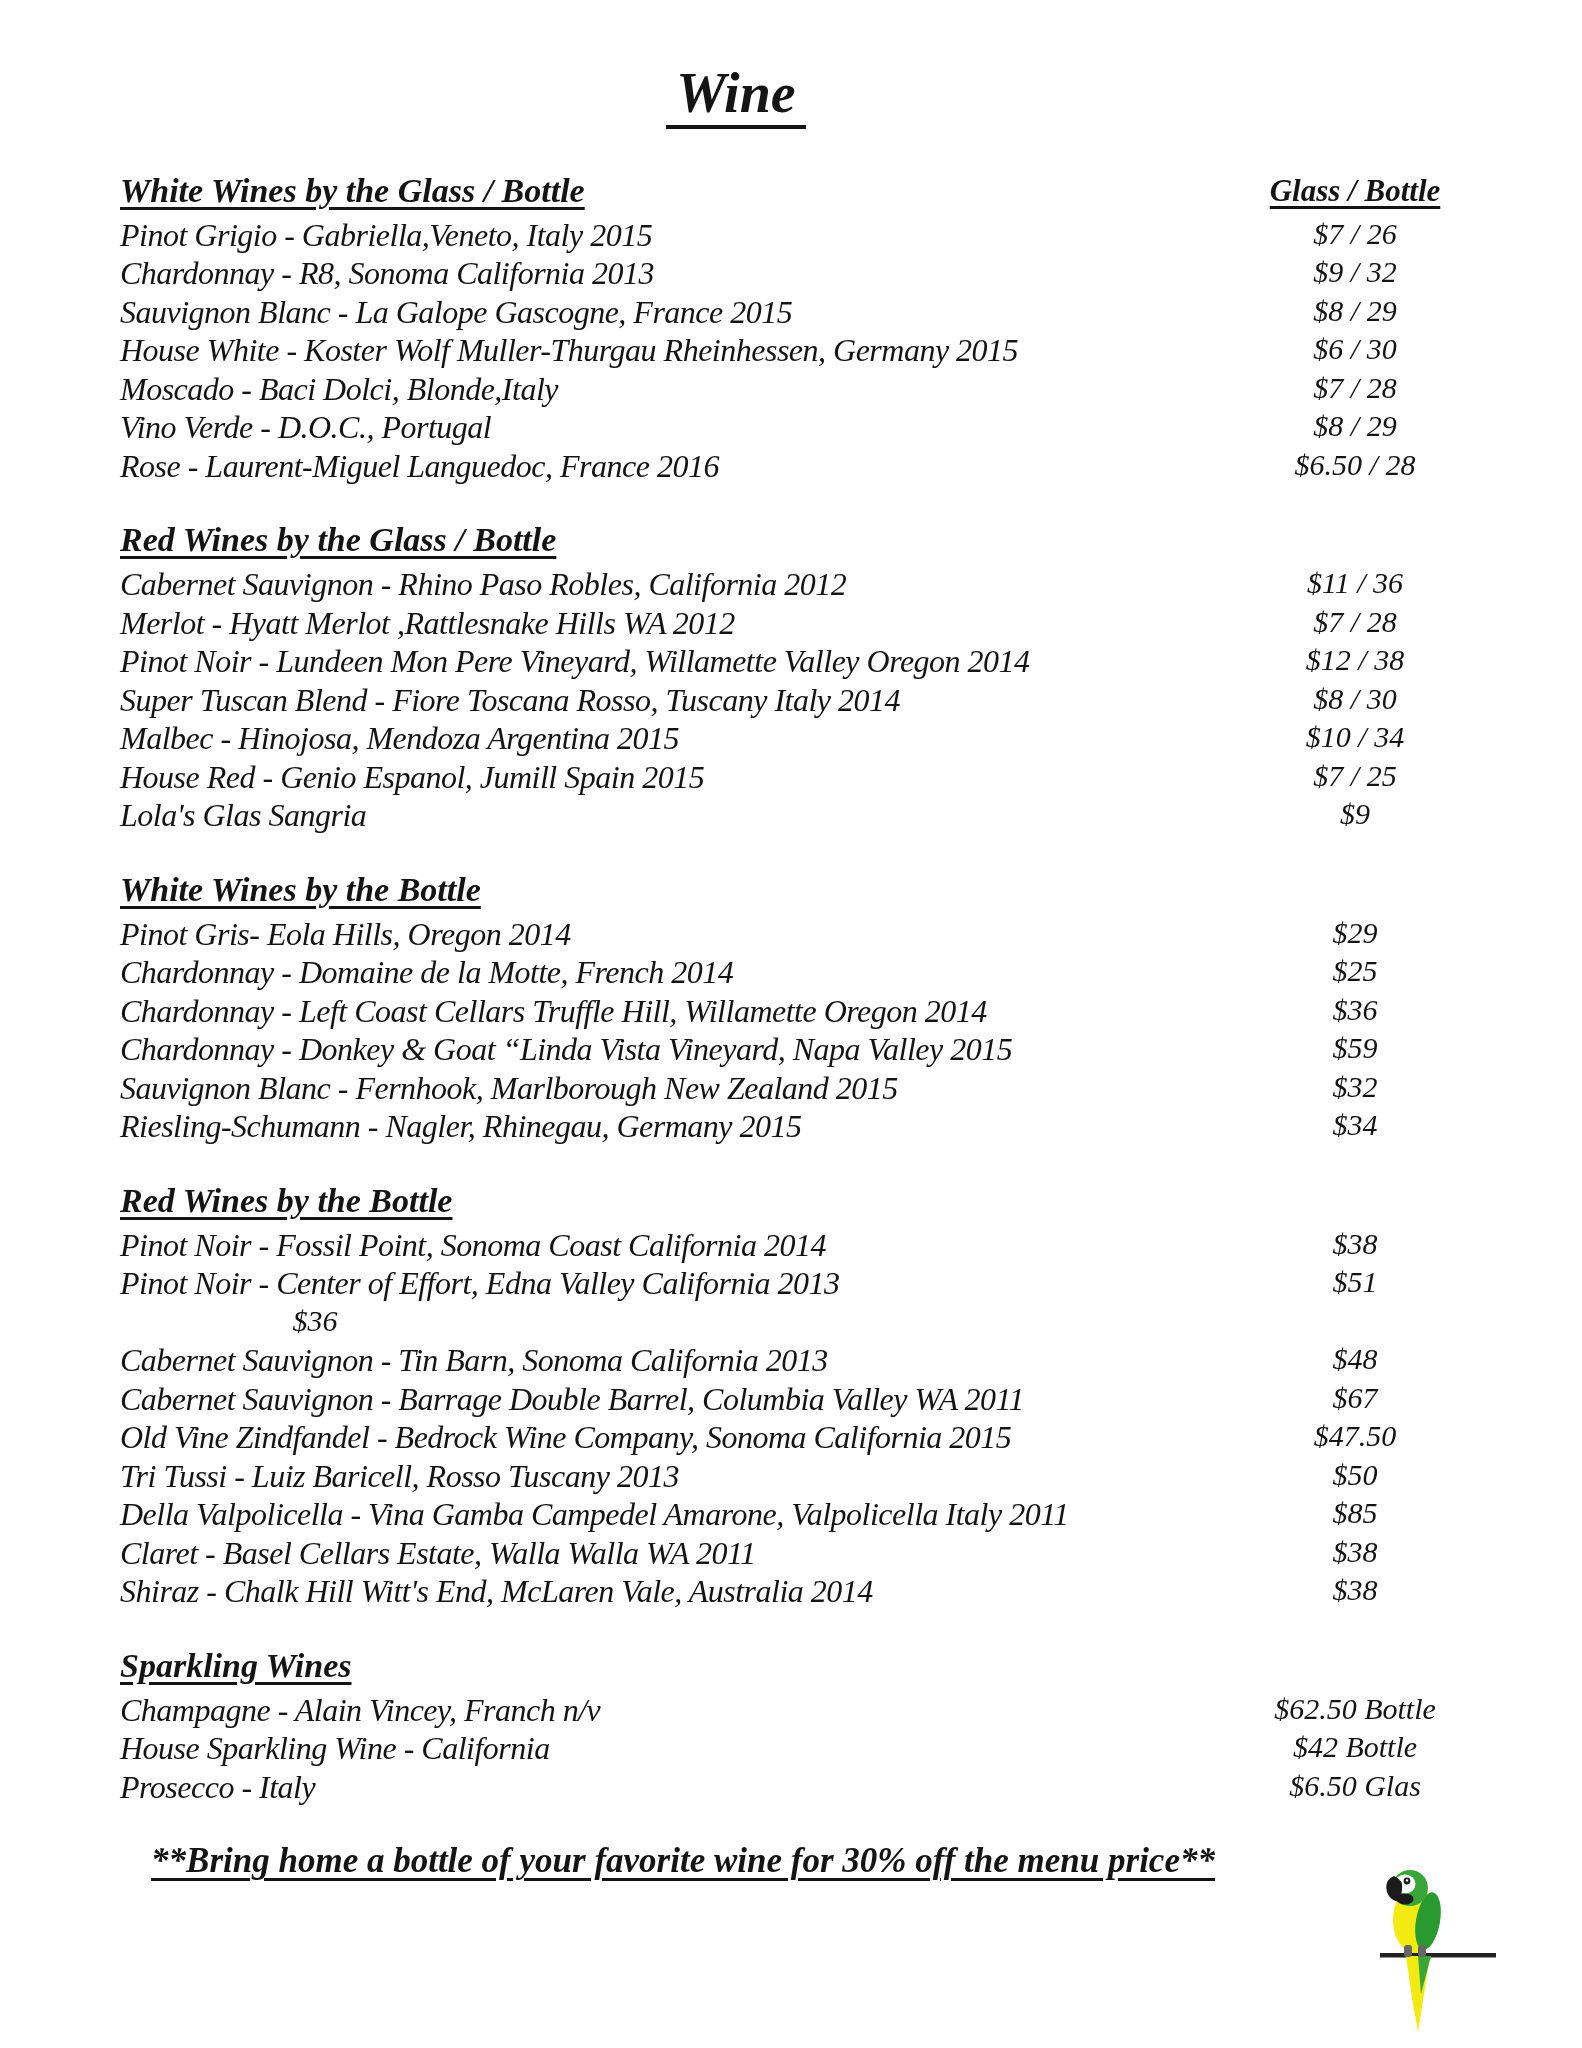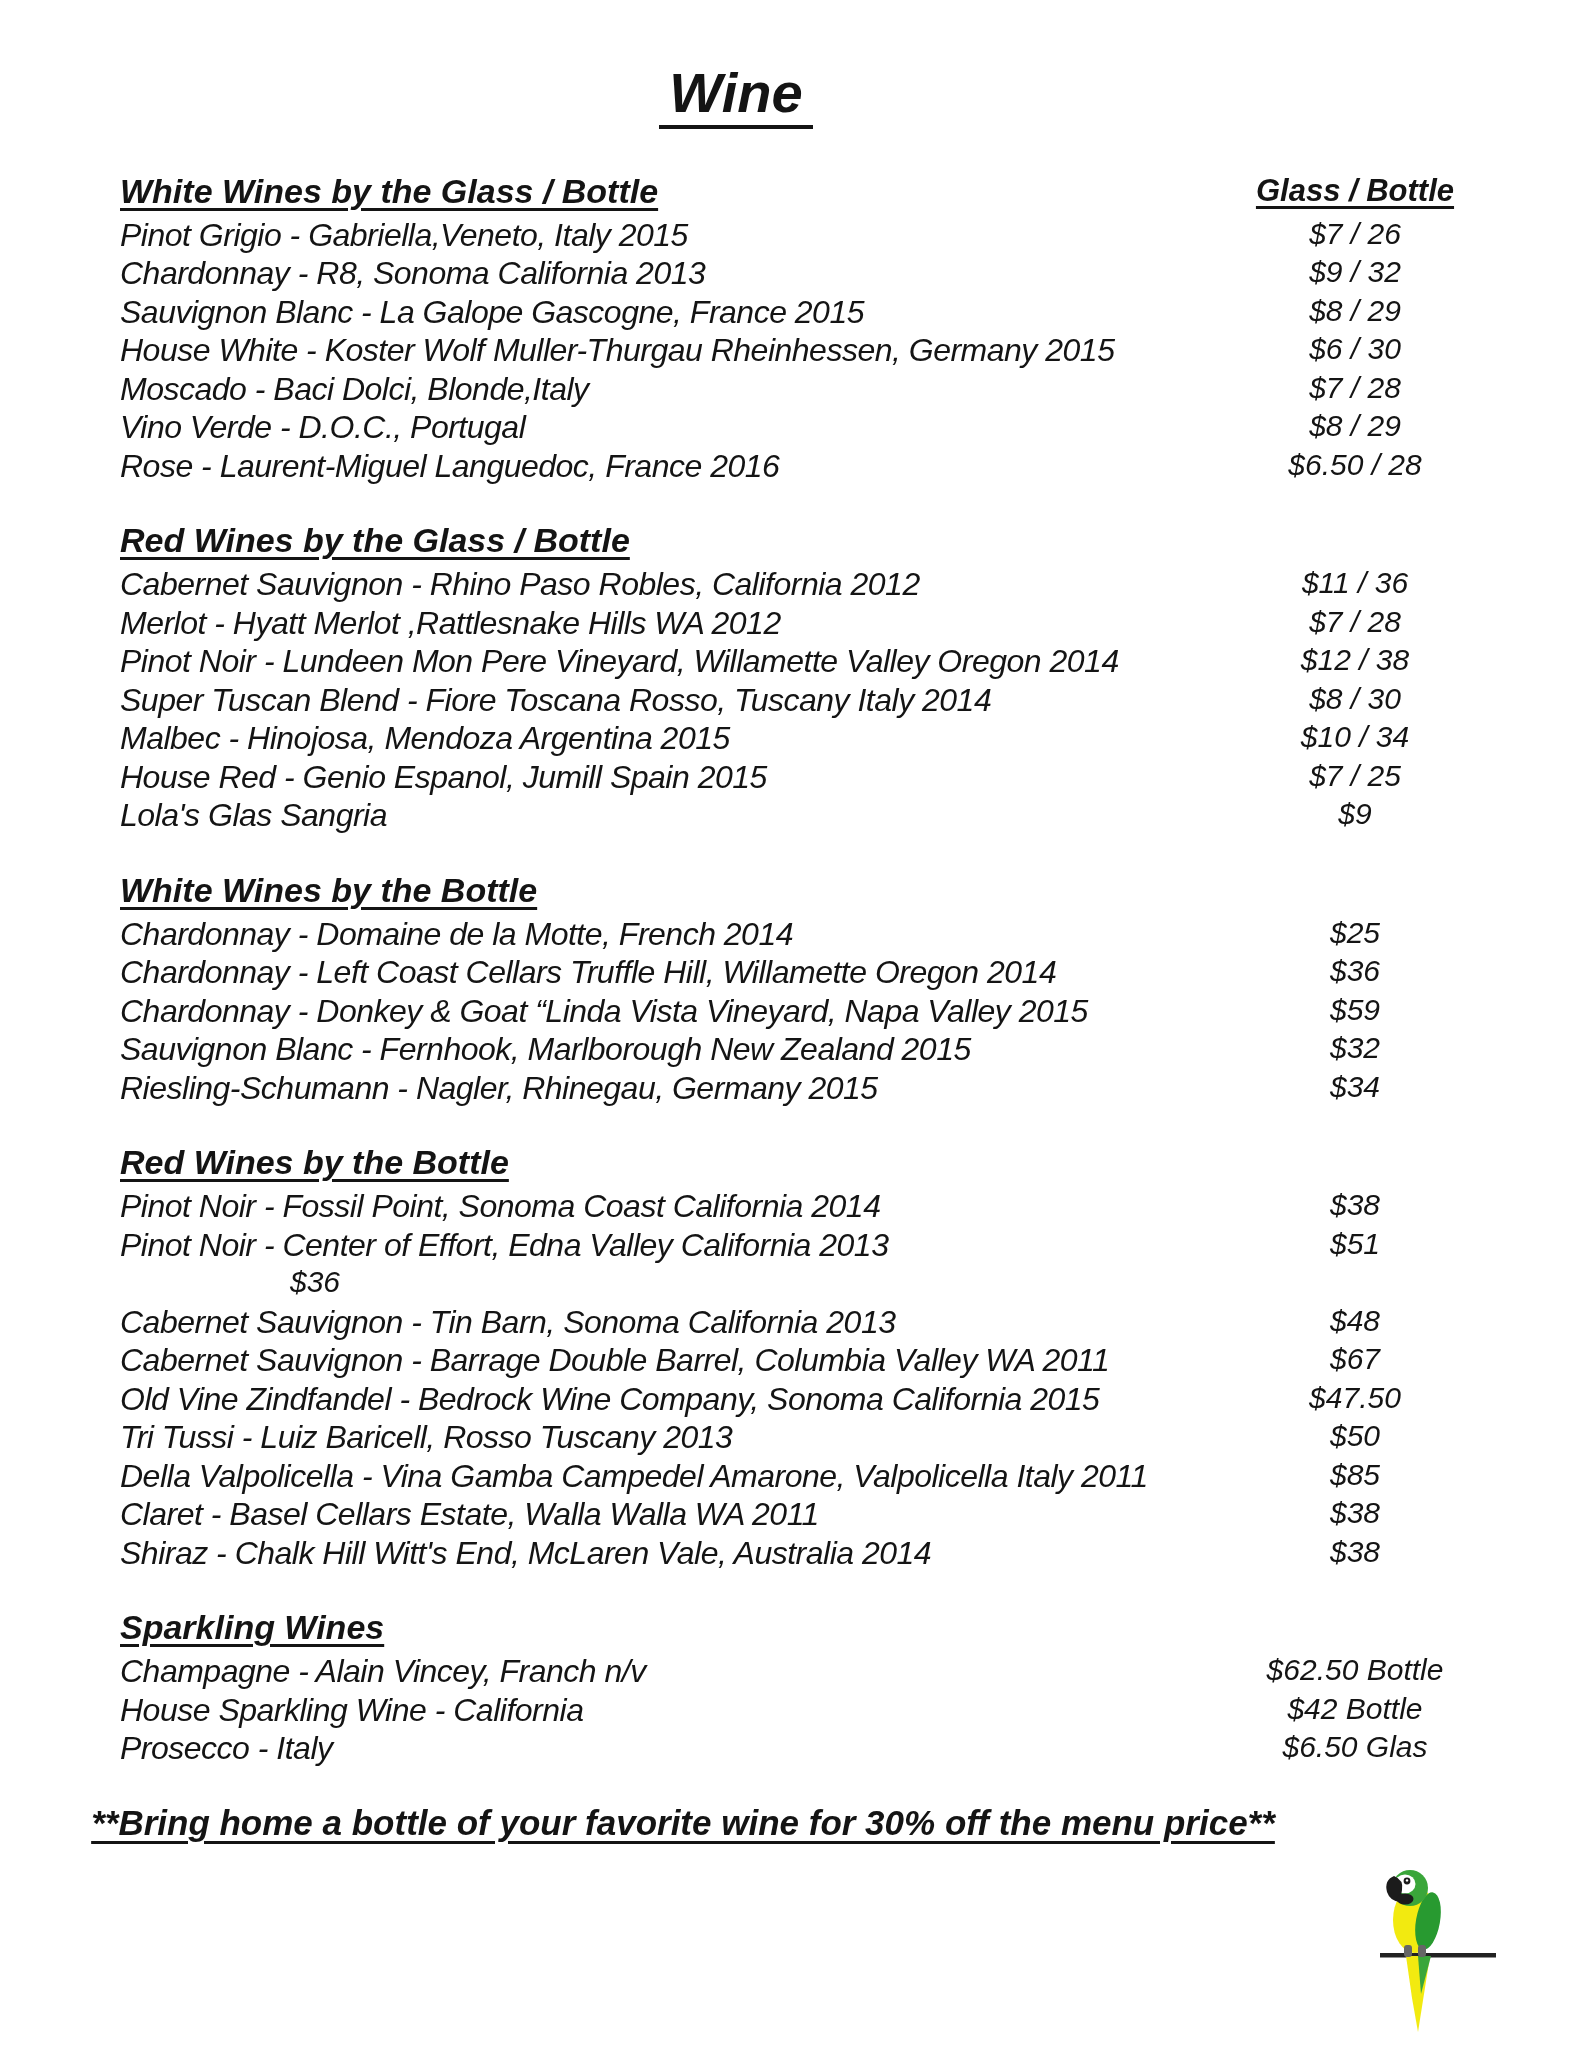--- a/index.html
+++ b/index.html
@@ -2,21 +2,21 @@
 <html><head>
 <meta charset="utf-8">
 <style>
   html,body{margin:0;padding:0;}
   body{background:#ffffff;}
   .page{
     position:relative;
     width:1582px;height:2048px;
     background:#ffffff;
     overflow:hidden;
-    font-family:Liberation Sans, sans-serif;
+    font-family:Liberation Serif, serif;
     font-style:italic;
     color:#141414;
   }
   .title-wrap{
     margin-top:64px;
     text-align:center;
     transform:translateX(-55px);
   }
   .title{
     display:inline-block;
@@ -172,20 +172,24 @@
       <div class="row">
           <span class="wname">Lola's Glas Sangria</span>
           <span class="wprice">$9</span>
         </div>
     </section>
 
     <section class="section">
       <div class="hrow">
         <span class="sheading">White Wines by the Bottle</span>
       </div>
+      <div class="row">
+          <span class="wname">Pinot Gris- Eola Hills, Oregon 2014</span>
+          <span class="wprice">$29</span>
+        </div>
       <div class="row">
           <span class="wname">Chardonnay - Domaine de la Motte, French 2014</span>
           <span class="wprice">$25</span>
         </div>
       <div class="row">
           <span class="wname">Chardonnay - Left Coast Cellars Truffle Hill, Willamette Oregon 2014</span>
           <span class="wprice">$36</span>
         </div>
       <div class="row">
           <span class="wname">Chardonnay - Donkey &amp; Goat “Linda Vista Vineyard, Napa Valley 2015</span>

